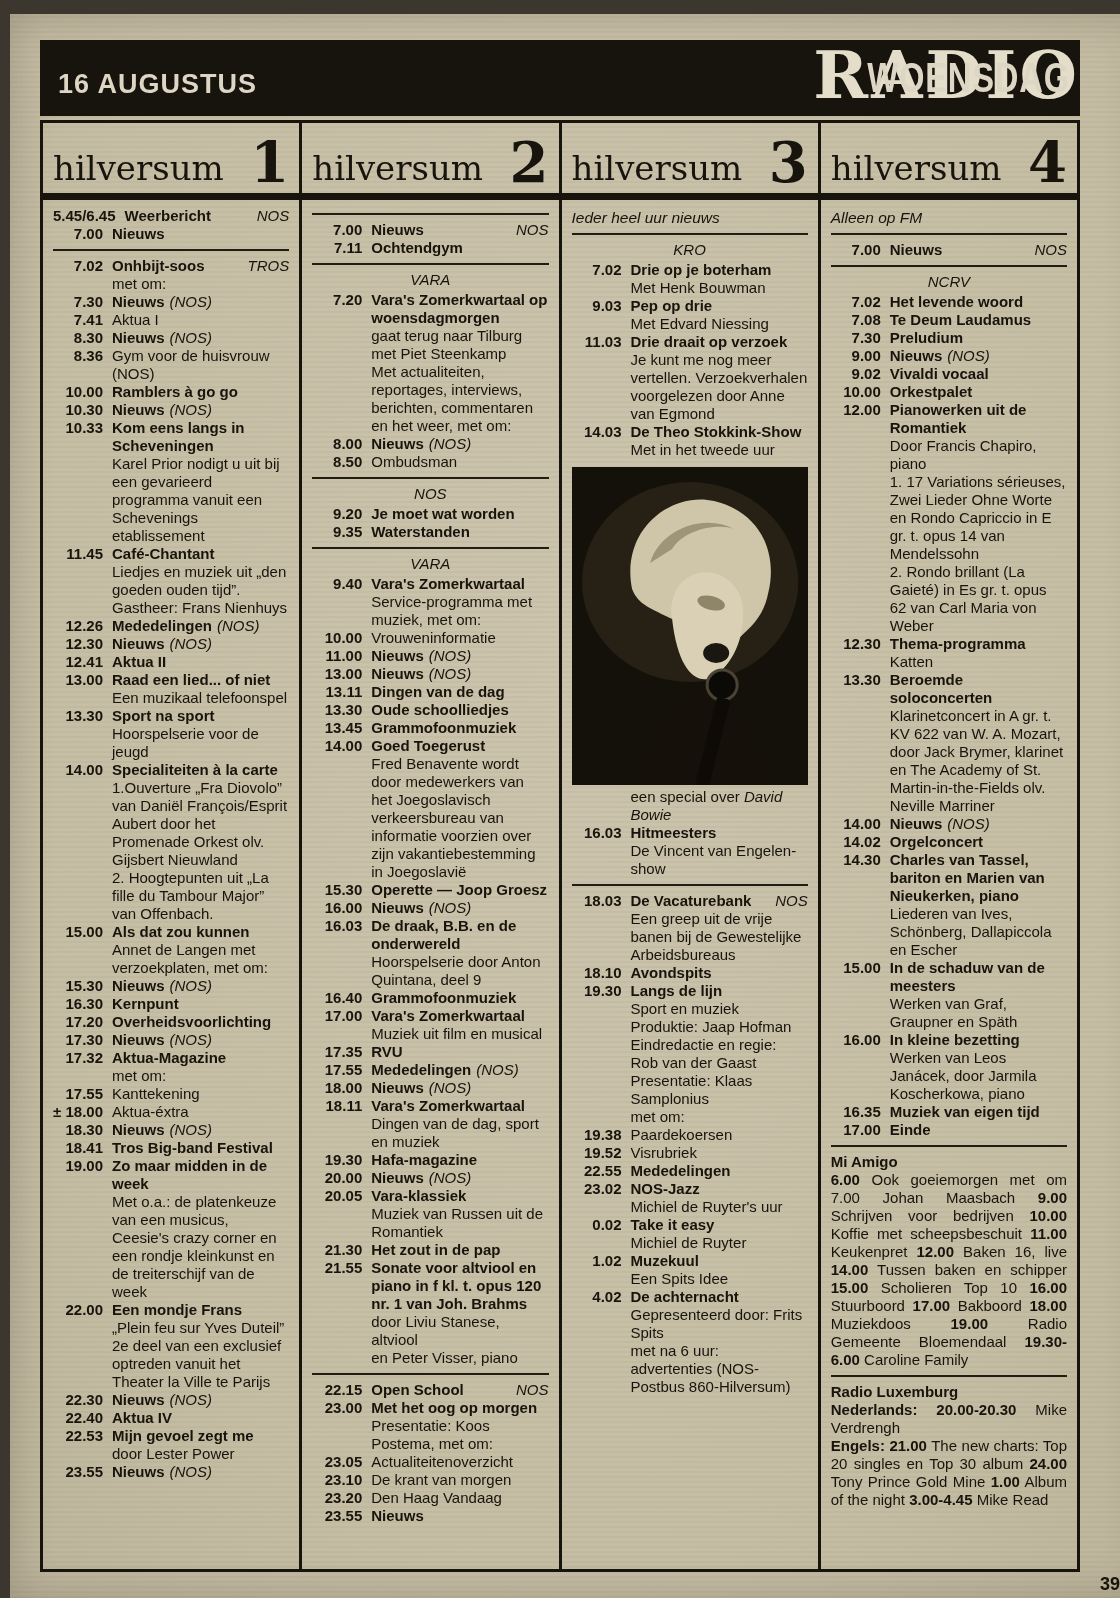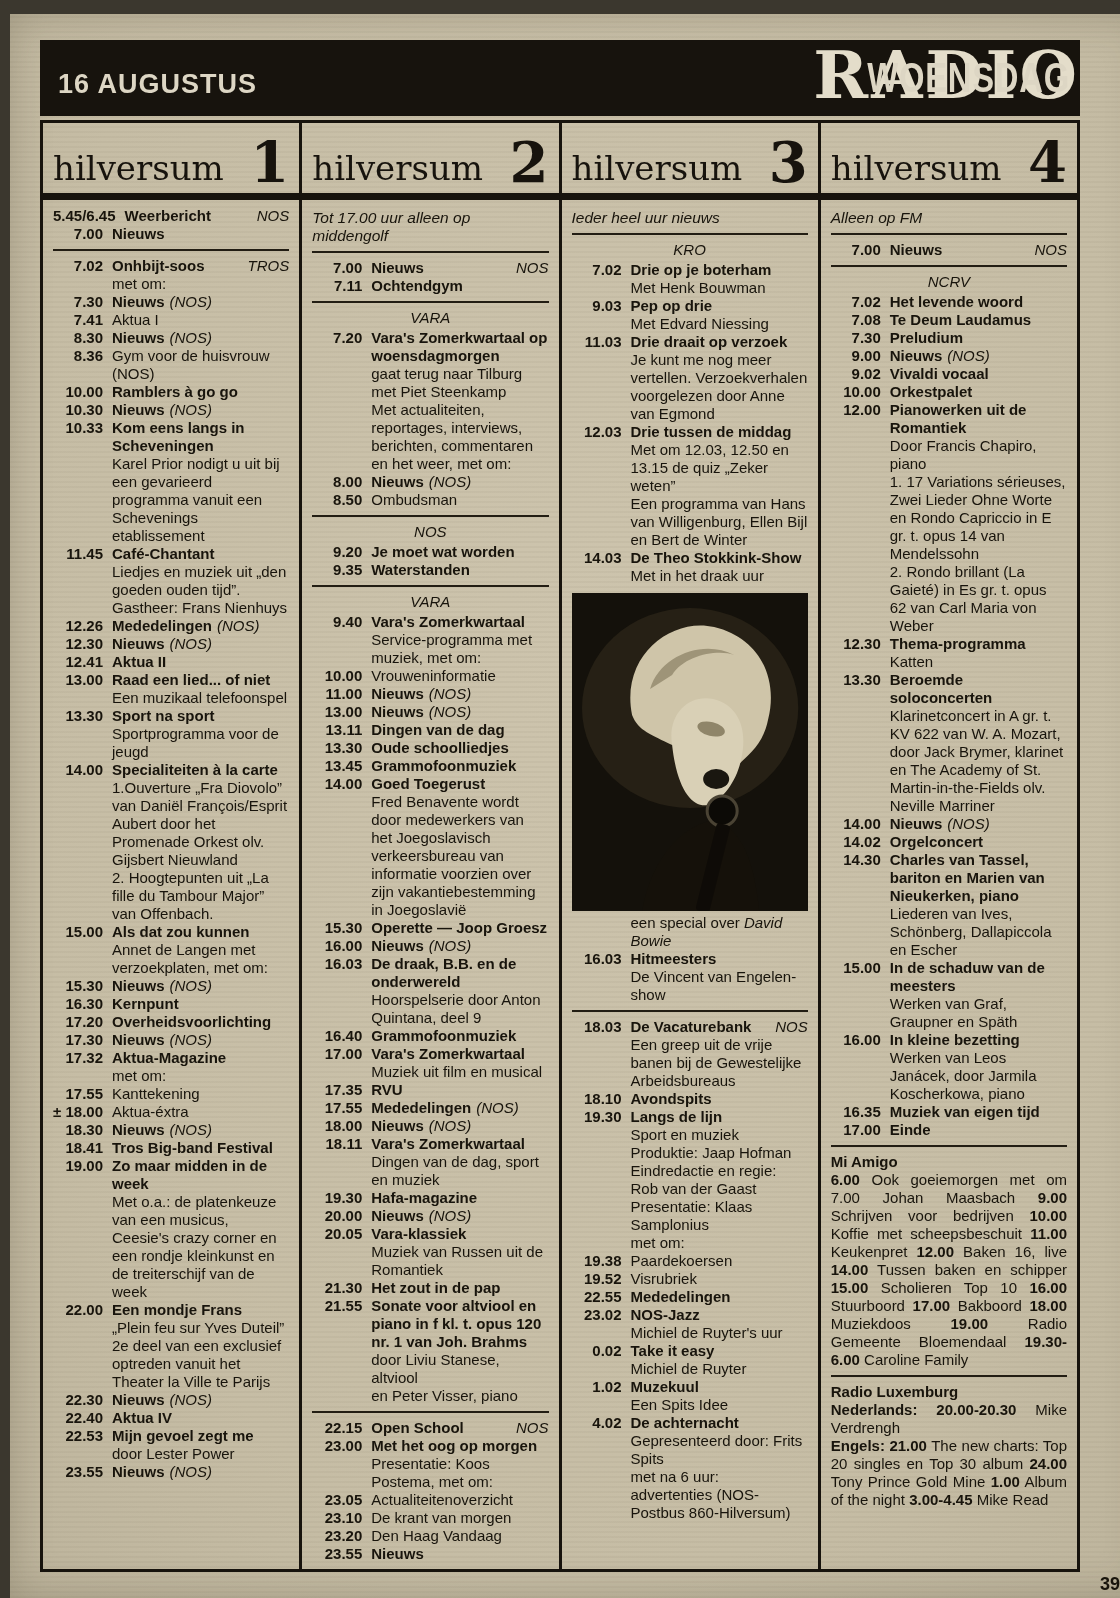--- a/index.html
+++ b/index.html
@@ -186,21 +186,21 @@
             <span class="time">13.00</span>
             <div class="ebody">
               <div class="tline"><span class="etitle">Raad een lied... of niet</span></div>
               <div class="edesc">Een muzikaal telefoonspel</div>
             </div>
           </div>
           <div class="entry">
             <span class="time">13.30</span>
             <div class="ebody">
               <div class="tline"><span class="etitle">Sport na sport</span></div>
-              <div class="edesc">Sportprogramma voor de jeugd</div>
+              <div class="edesc">Hoorspelserie voor de jeugd</div>
             </div>
           </div>
           <div class="entry">
             <span class="time">14.00</span>
             <div class="ebody">
               <div class="tline"><span class="etitle">Specialiteiten à la carte</span></div>
               <div class="edesc">1.Ouverture „Fra Diovolo” van Daniël François/Esprit Aubert door het Promenade Orkest olv. Gijsbert Nieuwland</div>
               <div class="edesc">2. Hoogtepunten uit „La fille du Tambour Major” van Offenbach.</div>
             </div>
           </div>
@@ -307,21 +307,20 @@
             </div>
           </div>
         </div>
     </section>
     <section class="col">
       <header class="col-head">
         <span class="station">hilversum</span>
         <span class="num">2</span>
       </header>
       <div class="col-body">
-          <div class="intro">Tot 17.00 uur alleen op middengolf</div>
           <div class="divider"></div>
           <div class="entry">
             <span class="time">7.00</span>
             <div class="ebody">
               <div class="tline"><span class="etag">NOS</span><span class="etitle">Nieuws</span></div>
             </div>
           </div>
           <div class="entry">
             <span class="time">7.11</span>
             <div class="ebody">
@@ -570,32 +569,24 @@
             </div>
           </div>
           <div class="entry">
             <span class="time">11.03</span>
             <div class="ebody">
               <div class="tline"><span class="etitle">Drie draait op verzoek</span></div>
               <div class="edesc">Je kunt me nog meer vertellen. Verzoekverhalen voorgelezen door Anne van Egmond</div>
             </div>
           </div>
           <div class="entry">
-            <span class="time">12.03</span>
-            <div class="ebody">
-              <div class="tline"><span class="etitle">Drie tussen de middag</span></div>
-              <div class="edesc">Met om 12.03, 12.50 en 13.15 de quiz „Zeker weten”</div>
-              <div class="edesc">Een programma van Hans van Willigenburg, Ellen Bijl en Bert de Winter</div>
-            </div>
-          </div>
-          <div class="entry">
             <span class="time">14.03</span>
             <div class="ebody">
               <div class="tline"><span class="etitle">De Theo Stokkink-Show</span></div>
-              <div class="edesc">Met in het draak uur</div>
+              <div class="edesc">Met in het tweede uur</div>
             </div>
           </div>
           <div class="photo">
             <svg viewBox="0 0 236 318" preserveAspectRatio="none">
               <rect width="236" height="318" fill="#14110b"></rect>
               <ellipse cx="118" cy="115" rx="108" ry="100" fill="#262015"></ellipse>
               <path d="M60,122 C48,62 100,24 142,34 C188,45 206,86 196,126 C191,152 176,162 166,172 C150,152 120,142 100,152 C80,142 66,138 60,122 Z" fill="#cfc5a9"></path>
               <path d="M78,96 C88,62 132,46 162,62 C146,56 112,62 100,82 Z" fill="#9e9478"></path>
               <path d="M100,152 C95,122 116,101 141,106 C166,112 176,136 169,166 C165,187 151,207 136,212 C120,215 105,197 100,152 Z" fill="#d9d0b6"></path>
               <ellipse cx="139" cy="136" rx="14" ry="7" fill="#8f8569" transform="rotate(14 139 136)"></ellipse>

